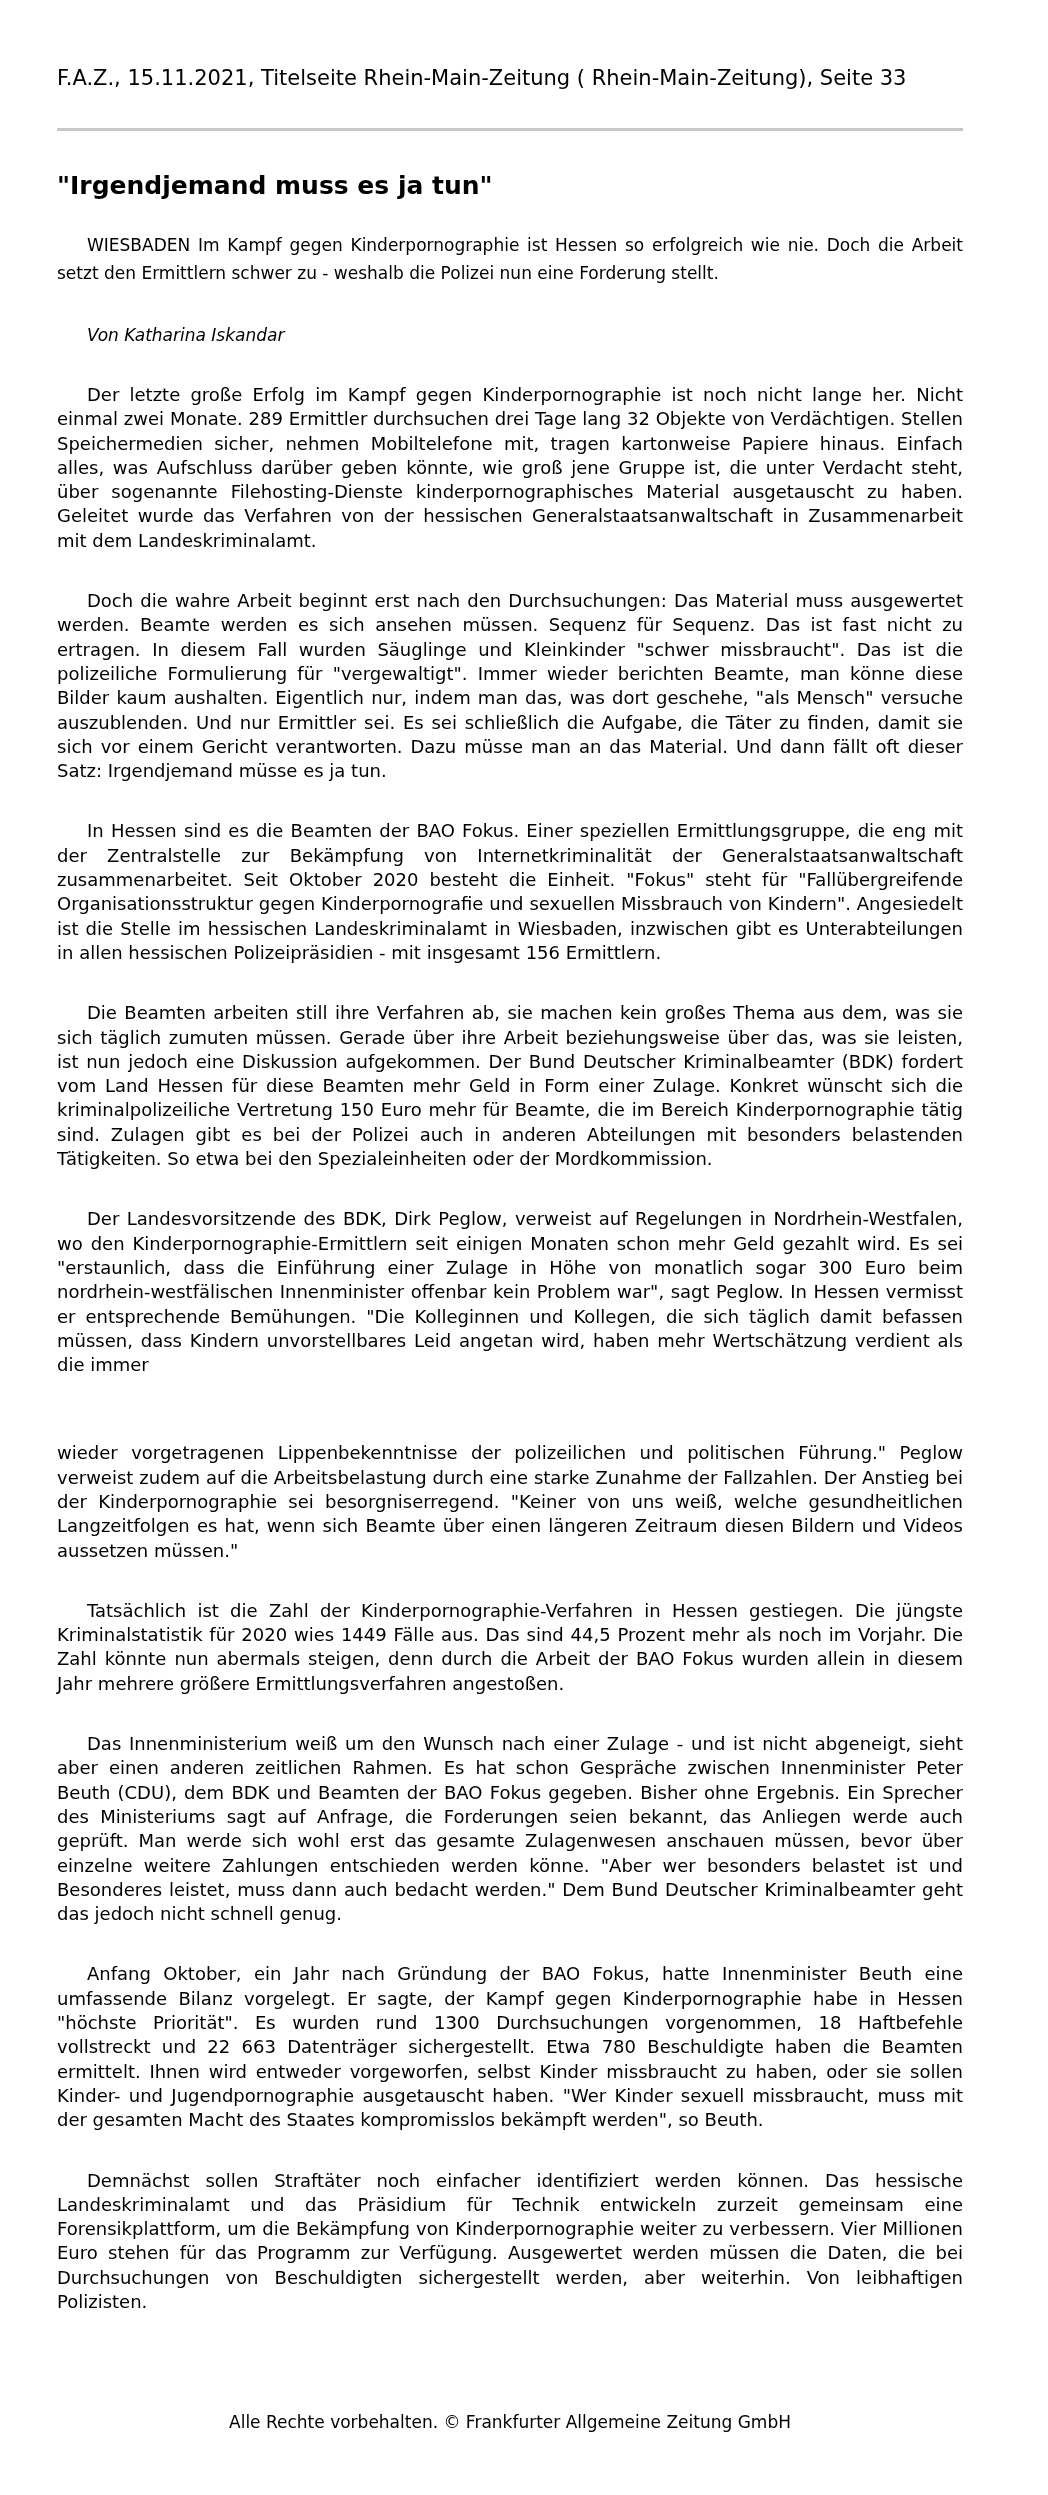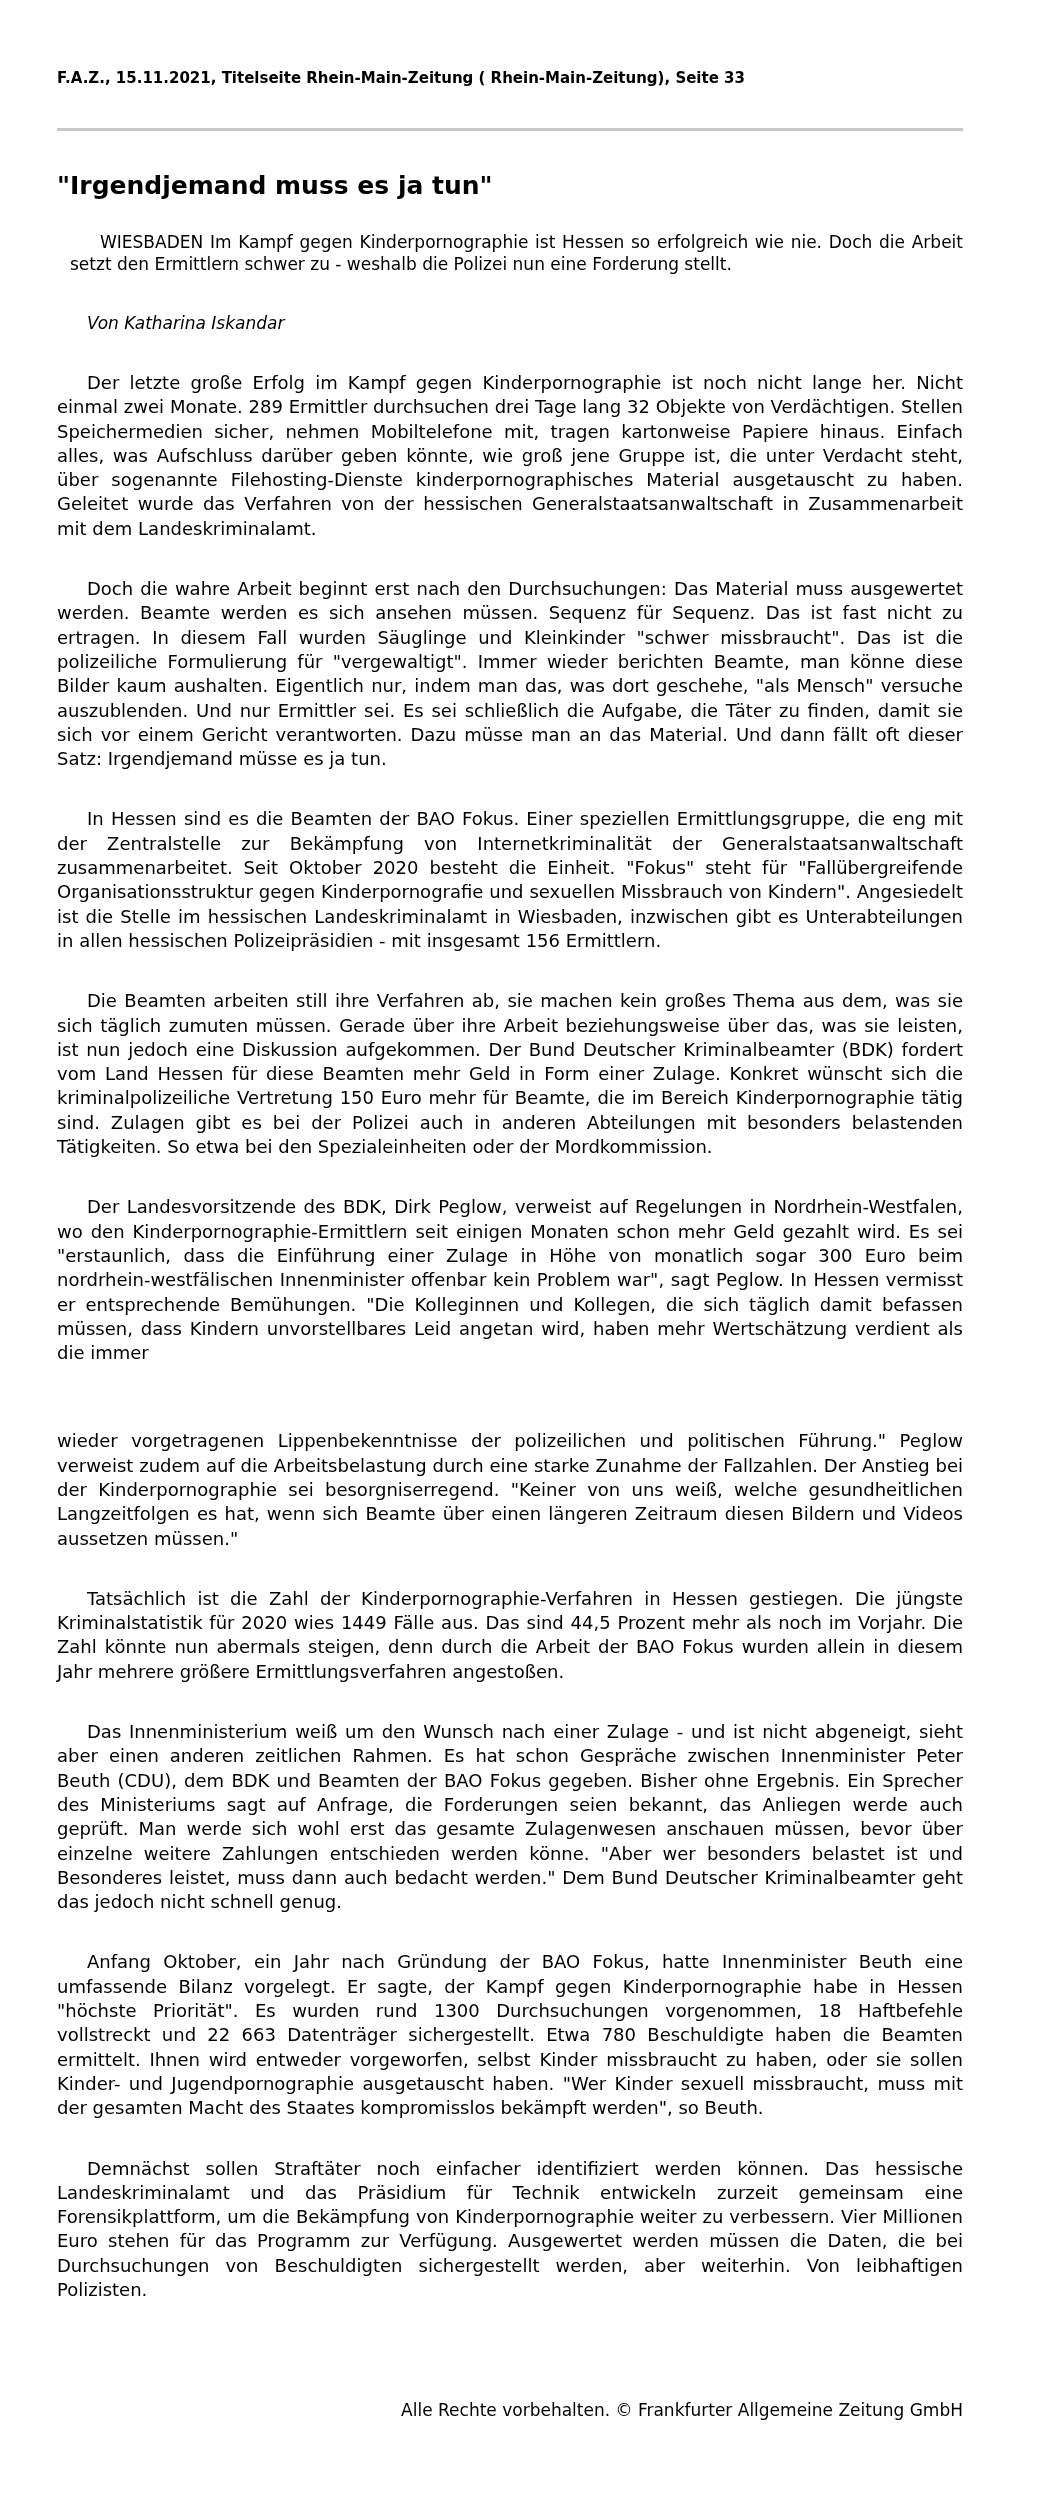--- a/index.html
+++ b/index.html
@@ -9,43 +9,43 @@
   }
   body {
     width: 1048px;
     min-height: 2495px;
     box-sizing: border-box;
     font-family: "DejaVu Sans", "Liberation Sans", sans-serif;
     color: #000000;
     padding: 64px 85px 40px 57px;
   }
   .source-line {
-    font-size: 15px;
-    font-weight: bold;
+    font-size: 21px;
+    font-weight: normal;
     line-height: 28px;
     text-align: justify;
   }
   .header-divider {
     border: none;
     height: 3px;
     background: #c8c8c8;
     margin: 36px 0 0 0;
   }
   .article-headline {
     font-size: 25px;
     font-weight: bold;
     line-height: 34px;
     margin: 38px 0 0 0;
   }
   .lead-paragraph {
     font-size: 17px;
-    line-height: 22px;
+    line-height: 28px;
     text-align: justify;
     text-indent: 30px;
-    margin: 28px 0 0 13px;
+    margin: 28px 0 0 0;
   }
   .byline {
     font-size: 17px;
     font-style: italic;
     line-height: 24px;
     text-indent: 30px;
     margin: 36px 0 0 0;
   }
   .article-paragraph {
     font-size: 18px;
@@ -54,21 +54,21 @@
     text-indent: 30px;
     margin: 36px 0 0 0;
   }
   .article-paragraph.continuation {
     text-indent: 0;
     margin-top: 64px;
   }
   .copyright-notice {
     font-size: 17px;
     line-height: 24px;
-    text-align: right;
+    text-align: center;
     margin: 96px 0 0 0;
   }
 </style>
 </head>
 <body>
 
 <div class="source-line">F.A.Z., 15.11.2021, Titelseite Rhein-Main-Zeitung ( Rhein-Main-Zeitung), Seite 33</div>
 
 <hr class="header-divider">
 

